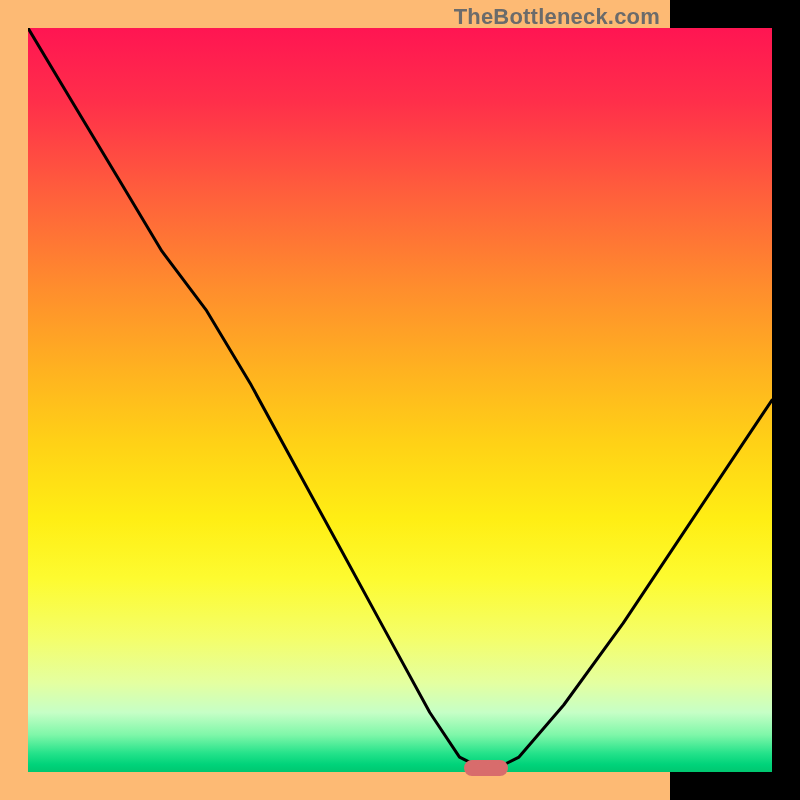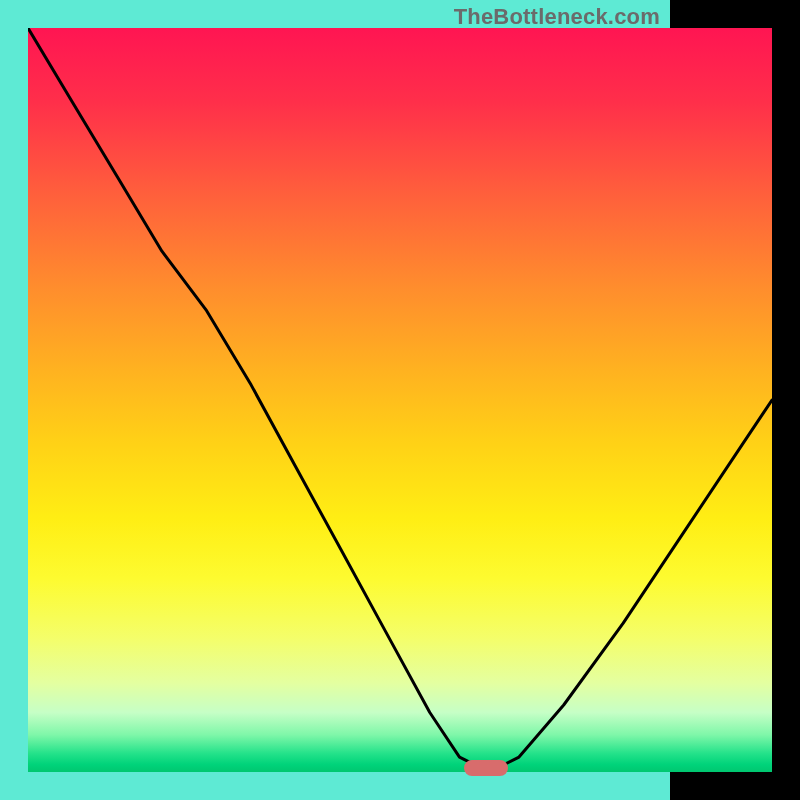--- a/index.html
+++ b/index.html
@@ -7,21 +7,21 @@
     padding: 0;
     width: 800px;
     height: 800px;
     background: #000;
     overflow: hidden;
   }
   .frame {
     position: relative;
     width: 670px;
     height: 800px;
-    background: #5eead4;
+    background: #fdba74;
   }
   .plot {
     position: absolute;
     left: 28px;
     top: 28px;
     width: 744px;
     height: 744px;
     background: linear-gradient(to bottom,
       #ff1552 0%,
       #ff2f4a 10%,

